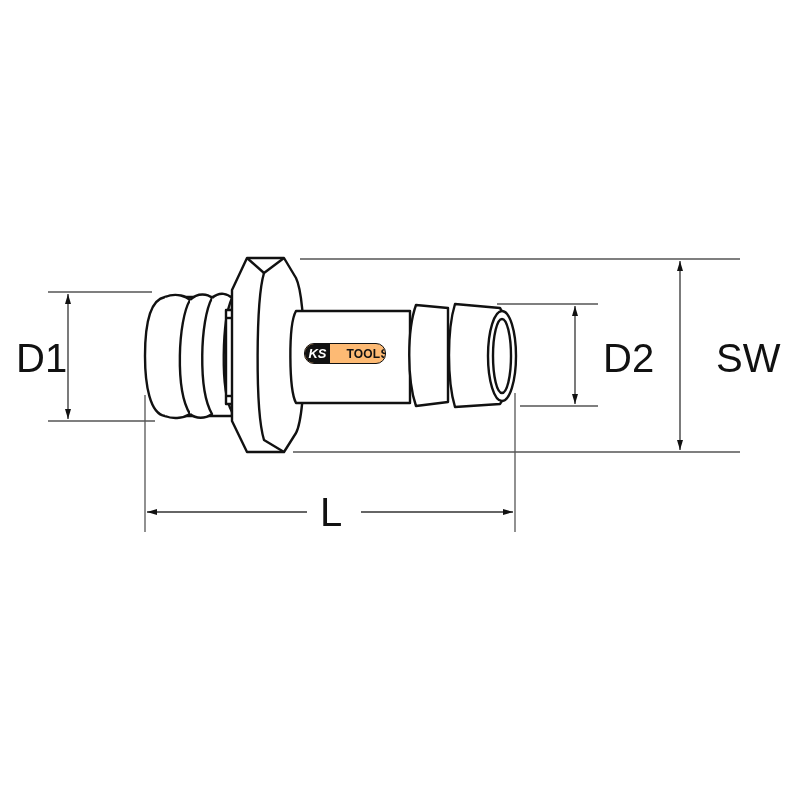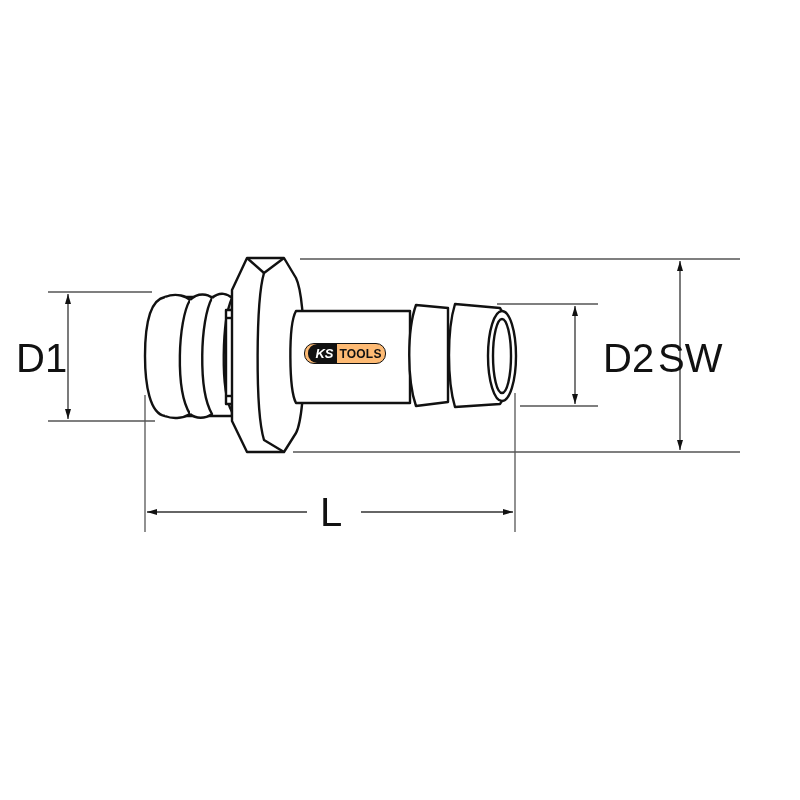--- a/index.html
+++ b/index.html
@@ -1,21 +1,21 @@
 <!DOCTYPE html>
 <html><head>
 <meta charset="utf-8">
 <style>
   html, body { margin: 0; padding: 0; background: #ffffff; }
   body { width: 800px; height: 800px; overflow: hidden; position: relative; font-family: "Liberation Sans", sans-serif; }
   #canvas { position: absolute; left: 0; top: 0; width: 800px; height: 800px; }
   .lbl { position: absolute; font-family: "Liberation Sans", sans-serif; color: #111; font-size: 40px; line-height: 1; }
   .logo { position: absolute; left: 304px; top: 343px; width: 80px; height: 19px; border: 1.5px solid #111; border-radius: 10px; display: flex; align-items: center; overflow: hidden; background: #fdba74; justify-content: center; }
   .logo .ks { background: #111; color: #fff; font-weight: bold; font-style: italic; font-size: 13px; padding: 0 4px 0 7px; height: 100%; display: flex; align-items: center; border-radius: 9px 0 0 9px; }
-  .logo .tools { color: #111; font-weight: bold; font-size: 12px; padding-left: 2px; letter-spacing: 0.2px; }
+  .logo .tools { color: #111; font-weight: bold; font-size: 12px; padding-left: 16px; letter-spacing: 0.2px; }
 </style>
 </head>
 <body>
 
 <svg id="canvas" viewBox="0 0 800 800" xmlns="http://www.w3.org/2000/svg">
   <defs>
     <marker id="arr" viewBox="0 0 10 10" refX="10" refY="5" markerWidth="10" markerHeight="16" orient="auto-start-reverse" markerUnits="userSpaceOnUse">
       <path d="M0,2 L10,5 L0,8 Z" fill="#111"></path>
     </marker>
   </defs>
@@ -65,14 +65,14 @@
   </g>
 </svg>
 
 <div class="logo">
   <span class="ks">KS</span>
   <span class="tools">TOOLS</span>
 </div>
 
 <div class="lbl" style="left:16px; top:338px;">D1</div>
 <div class="lbl" style="left:603px; top:338px;">D2</div>
-<div class="lbl" style="left:658px; top:338px;">SW</div>
+<div class="lbl" style="left:716px; top:338px;">SW</div>
 <div class="lbl" style="left:320px; top:492px;">L</div>
 
 </body></html>

